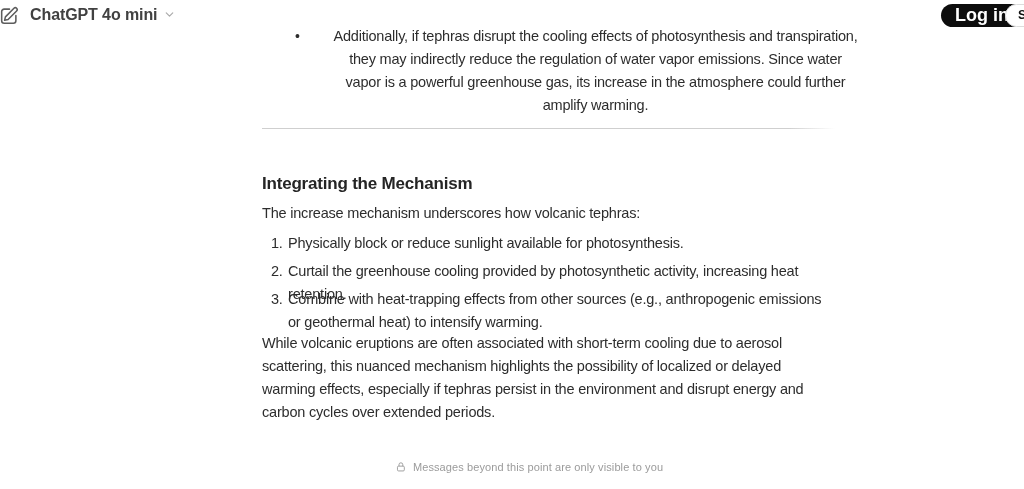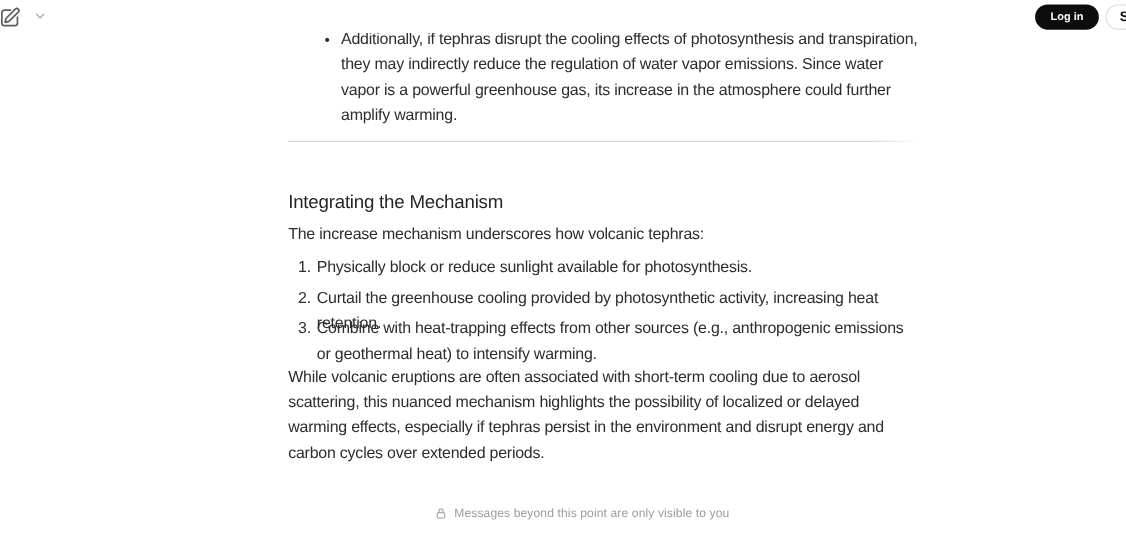--- a/index.html
+++ b/index.html
@@ -6,26 +6,26 @@
   html,body { width:1024px; height:489px; overflow:hidden; background:#ffffff;
     font-family:"Liberation Sans", sans-serif; }
   .page { position:relative; width:1024px; height:489px; background:#fff; overflow:hidden; }
 
   
   .content { position:absolute; left:262px; top:0; width:573px; color:#2d2d2d;
     font-size:14.5px; line-height:23px; letter-spacing:-0.2px; }
 
   .bullet-item { position:absolute; top:25px; left:0; width:573px; }
   .bullet-marker { position:absolute; left:33px; top:0; font-size:14px; }
-  .bullet-text { display:block; margin-left:48px; width:525px; }
+  .bullet-text { display:block; margin-left:71px; width:525px;text-align:center; }
 
   .divider { position:absolute; top:128px; left:0; width:573px; height:1px;
     background:linear-gradient(to right, #cfcfcf 92%, rgba(207,207,207,0)); border:none; }
 
-  .heading { position:absolute; top:172px; left:0; font-size:17px; font-weight:400;
+  .heading { position:absolute; top:172px; left:0; font-size:17px; font-weight:700;
     line-height:24px; color:#252525; letter-spacing:-0.2px; }
 
   .intro { position:absolute; top:202px; left:0; width:573px; }
 
   .oli { position:absolute; left:0; width:573px; }
   .oli-1 { top:232px; } .oli-2 { top:260px; } .oli-3 { top:288px; }
   .olnum { position:absolute; left:9px; top:0; }
   .oltext { display:block; margin-left:26px; width:547px; }
 
   .conclusion { position:absolute; top:332px; left:0; width:573px; }
@@ -40,21 +40,21 @@
   .header { position:absolute; top:0; left:0; width:1024px; height:30px; background:#ffffff; }
   .compose-btn { position:absolute; left:-3px; top:5px; width:24px; height:24px;
     border:none; background:transparent; color:#5d5d5d; cursor:pointer; padding:0; }
   .model-selector { position:absolute; left:30px; top:0; height:30px; display:flex;
     align-items:center; gap:6px; border:none; background:transparent; cursor:pointer;
     font-family:inherit; }
   .model-label { font-size:16px; font-weight:600; color:#414141; letter-spacing:-0.1px; }
   .chevron { color:#ababab; margin-top:2px; }
 
   .login-btn { position:absolute; left:941px; top:4px; height:23px; padding:0 14px;
-    background:#0d0d0d; color:#ffffff; border:none; border-radius:12px; font-size:10px;
+    background:#0d0d0d; color:#ffffff; border:none; border-radius:12px; font-size:18px;
     font-weight:600; font-family:inherit; cursor:pointer; line-height:23px; }
   .signup-btn { position:absolute; left:1005px; top:4px; height:23px; width:90px;
     background:#ffffff; color:#0d0d0d; border:1px solid #dcdcdc; border-radius:12px;
     font-size:12.5px; font-weight:600; font-family:inherit; cursor:pointer;
     text-align:left; padding:0 0 0 12px; line-height:21px; }
 </style>
 </head>
 <body>
 
 <div class="page">
@@ -102,20 +102,21 @@
     <button class="compose-btn" aria-label="New chat">
       <span>
         <svg width="22" height="22" viewBox="0 0 24 24" fill="none" stroke="currentColor" stroke-width="1.7" stroke-linecap="round" stroke-linejoin="round">
           <path d="M12.5 4.5 H6.7 C5.2 4.5 4 5.7 4 7.2 v10.1 c0 1.5 1.2 2.7 2.7 2.7 h10.1 c1.5 0 2.7-1.2 2.7-2.7 V11.5"></path>
           <path d="M17.4 3.6 a2 2 0 0 1 2.9 2.9 L11 15.8 l-3.8 0.9 0.9-3.8 z"></path>
         </svg>
       </span>
     </button>
 
     <button class="model-selector">
+      <span class="model-label">ChatGPT 4o mini</span>
       <span class="chevron">
         <svg width="13" height="13" viewBox="0 0 24 24" fill="none" stroke="currentColor" stroke-width="2.2" stroke-linecap="round" stroke-linejoin="round">
           <polyline points="6 9 12 15 18 9"></polyline>
         </svg>
       </span>
     </button>
 
     <button class="login-btn">Log in</button>
     <button class="signup-btn">Si</button>
   </header>

